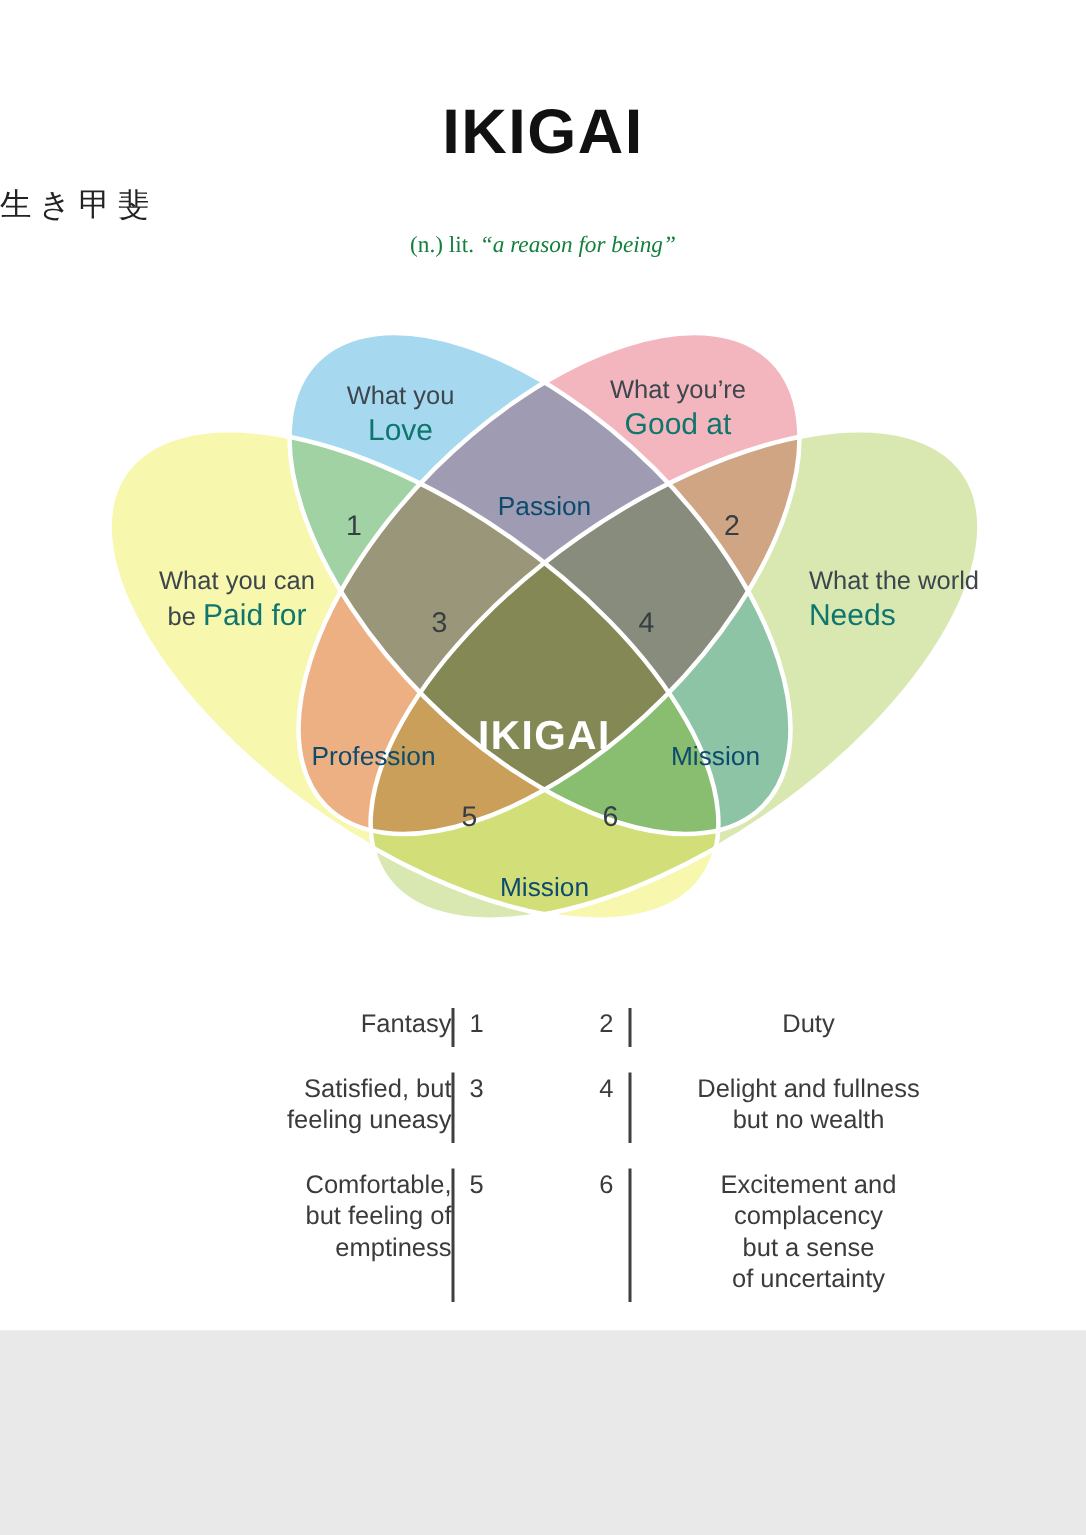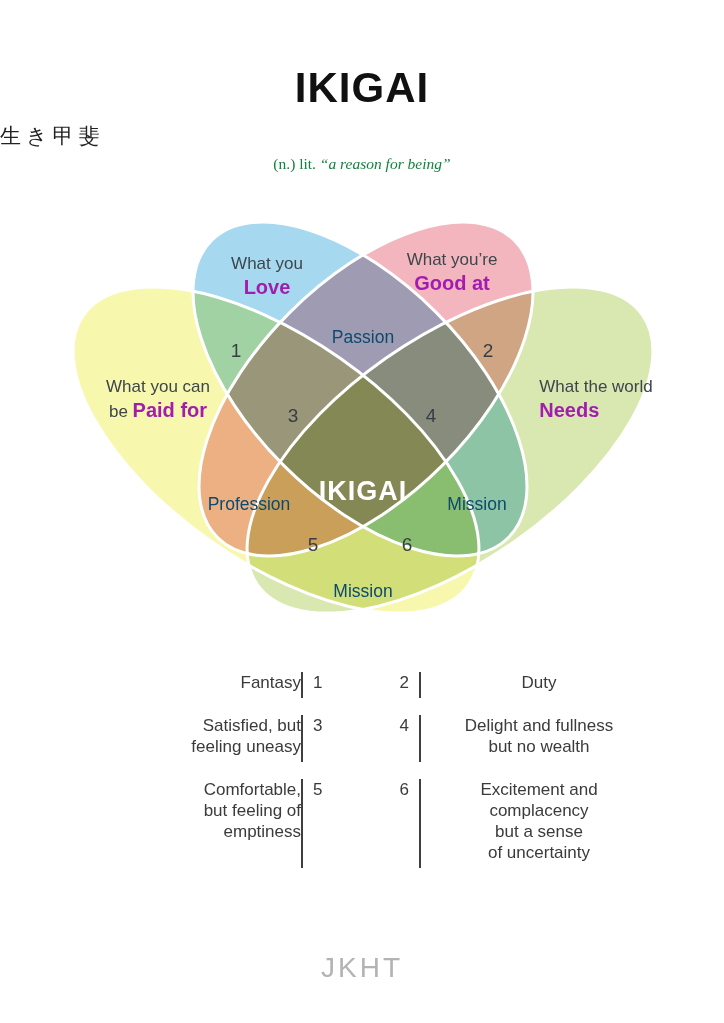--- a/index.html
+++ b/index.html
@@ -1,17 +1,17 @@
 <!DOCTYPE html>
 <html><head>
 <meta charset="utf-8">
 <style>
   html,body{margin:0;padding:0;background:#e9e9e9;}
   .page{
-    position:relative;width:724px;height:1023px;margin:0 auto;
+    position:relative;width:724px;height:887px;margin:0 auto;
     background:#ffffff;overflow:hidden;
     font-family:"Liberation Sans","DejaVu Sans",sans-serif;color:#3a4147;
   }
   
   .title{
     position:absolute;top:64px;left:0;width:100%;text-align:center;margin:0;
     font-size:42px;font-weight:700;letter-spacing:1px;color:#111;
   }
   .jp{
     position:absolute;top:122px;left:0;width:100%;
@@ -22,21 +22,21 @@
     font-family:"Liberation Serif","DejaVu Serif",serif;font-size:15.5px;color:#15803d;
   }
   .subtitle em{font-style:italic;}
   
   svg.venn{position:absolute;left:0;top:0;isolation:isolate;}
   .lbl{
     position:absolute;transform:translate(-50%,-50%);
     text-align:center;white-space:nowrap;line-height:1.22;
     font-size:17px;color:#3d464d;z-index:3;
   }
-  .lbl .big{font-size:20px;font-weight:700;color:#a21caf;}
+  .lbl .big{font-size:20px;font-weight:400;color:#0f766e;}
   .region{font-size:17.5px;color:#0c4a6e;}
   .num{font-size:19px;color:#363e44;}
   .center-word{
     font-size:27px;font-weight:700;color:#ffffff;letter-spacing:1px;
   }
   
   .legend{
     position:absolute;top:672px;left:97px;width:548px;
     display:grid;grid-template-columns:240px 260px;column-gap:48px;row-gap:17px;
     font-size:17px;line-height:21px;color:#3b3b3b;

